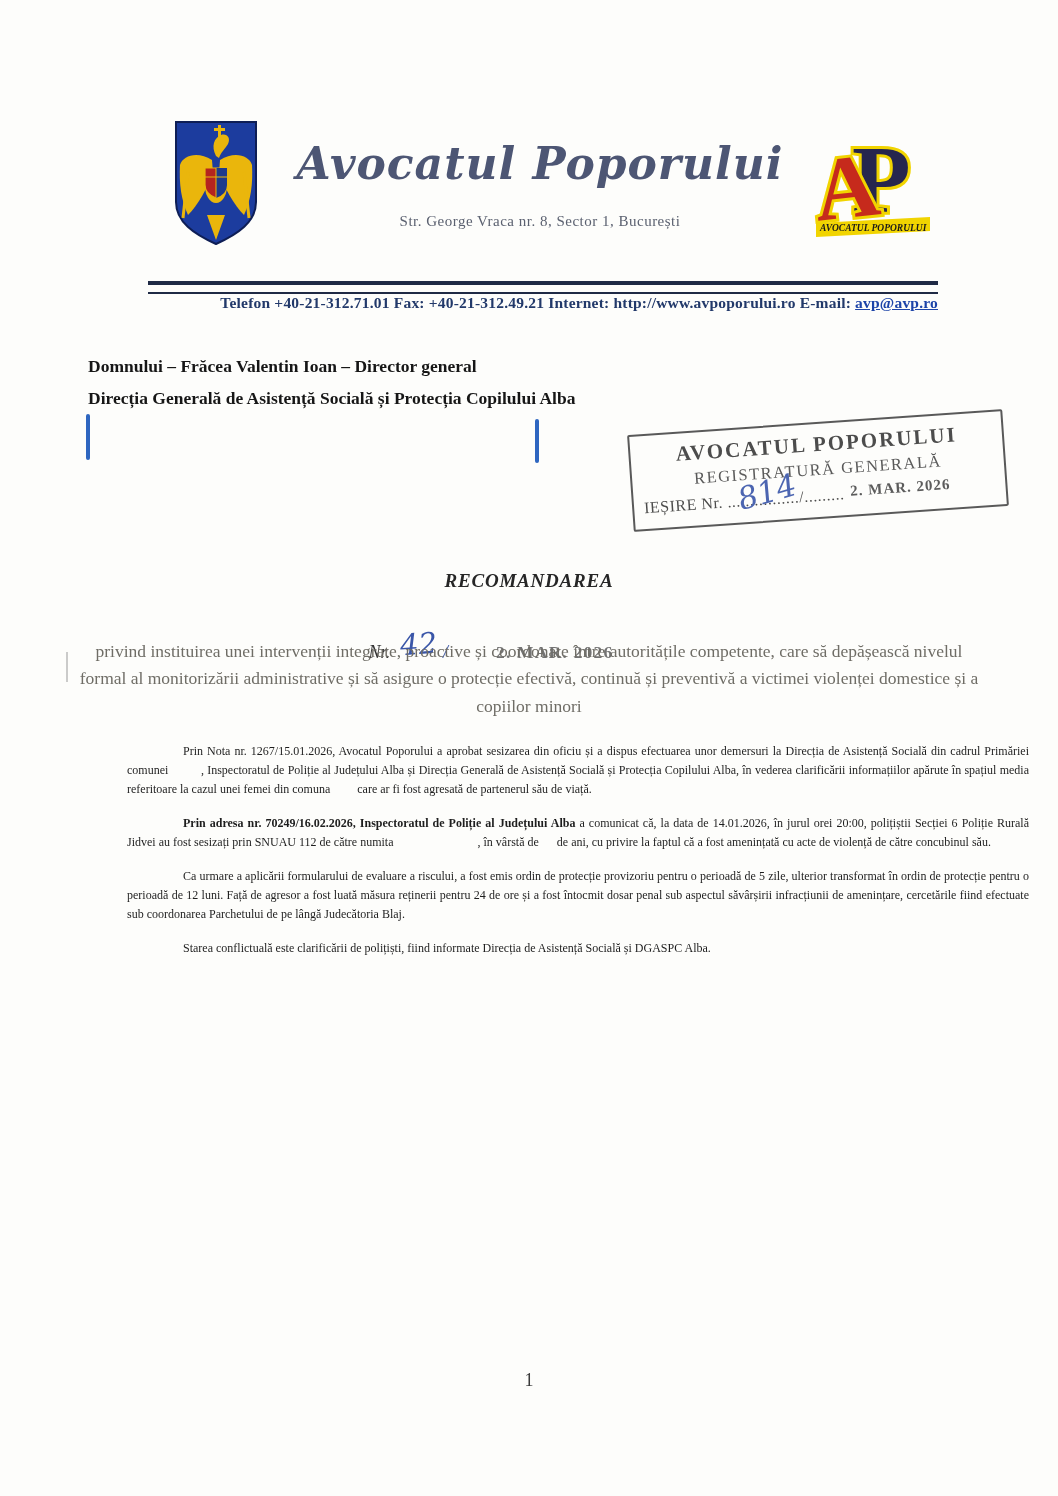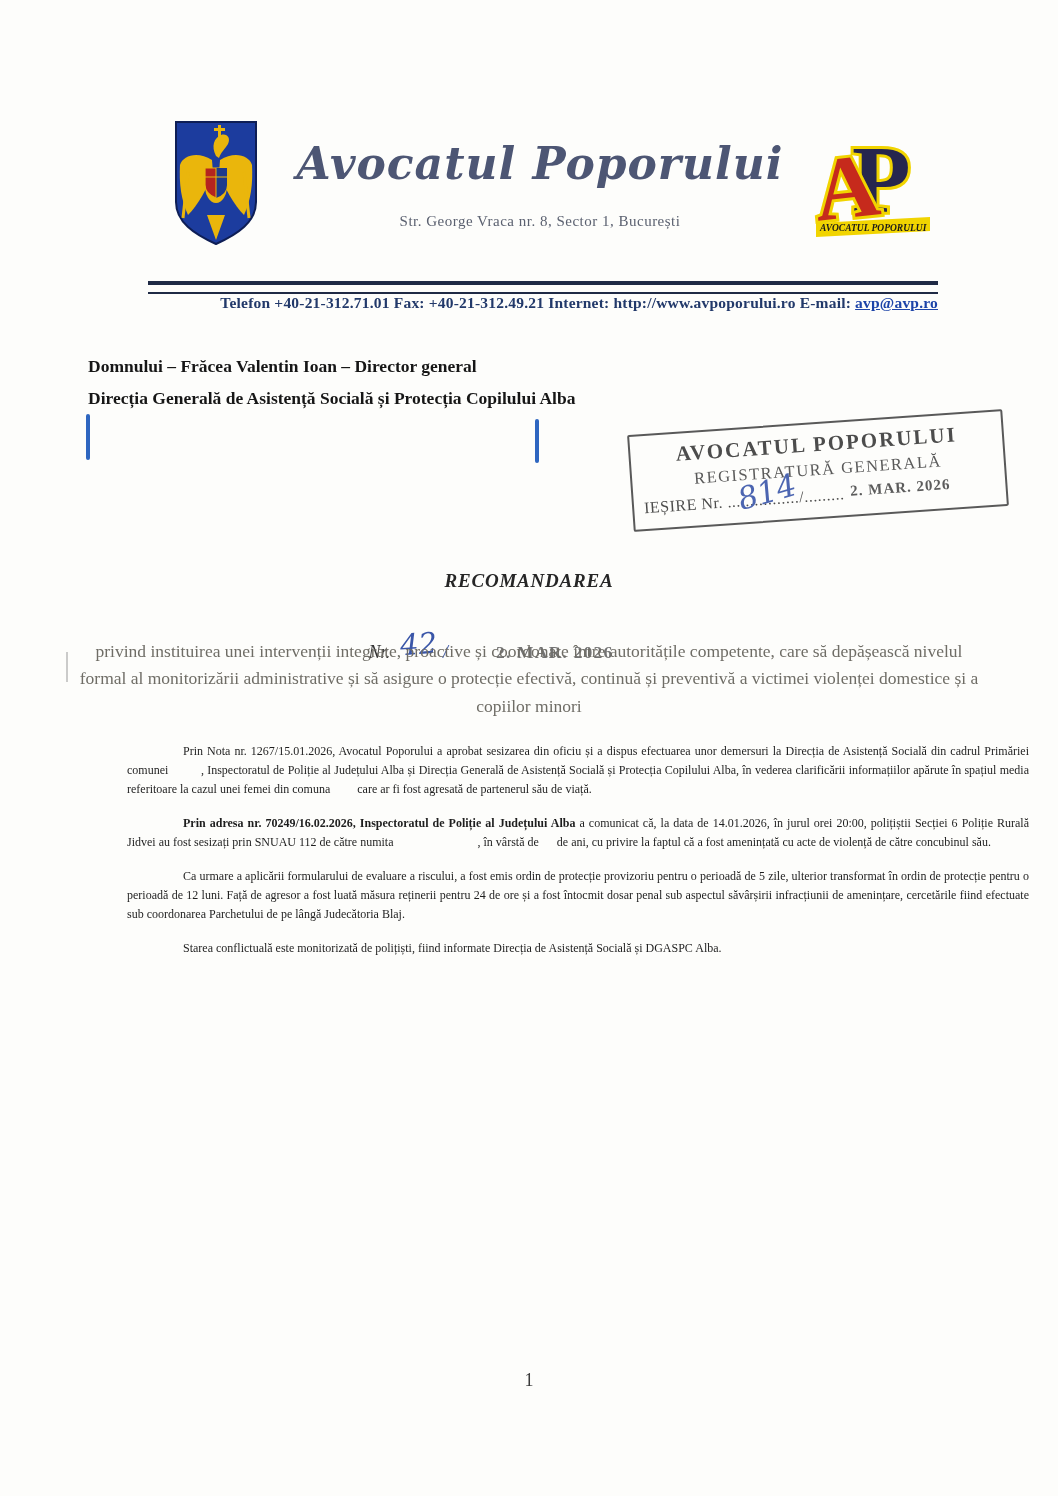--- a/index.html
+++ b/index.html
@@ -131,18 +131,18 @@
       <span class="nr-date">2. MAR. 2026</span>
     </div>
   </div>
 
   <div class="subtitle">privind instituirea unei intervenții integrate, proactive și coordonate între autoritățile competente, care să depășească nivelul formal al monitorizării administrative și să asigure o protecție efectivă, continuă și preventivă a victimei violenței domestice și a copiilor minori</div>
 
   <div class="body-text">
     <p><b></b><span>Prin Nota nr. 1267/15.01.2026, Avocatul Poporului a aprobat sesizarea din oficiu și a dispus efectuarea unor demersuri la Direcția de Asistență Socială din cadrul Primăriei comunei&nbsp;&nbsp;&nbsp;&nbsp;&nbsp;&nbsp;&nbsp;&nbsp;&nbsp;&nbsp;, Inspectoratul de Poliție al Județului Alba și Direcția Generală de Asistență Socială și Protecția Copilului Alba, în vederea clarificării informațiilor apărute în spațiul media referitoare la cazul unei femei din comuna&nbsp;&nbsp;&nbsp;&nbsp;&nbsp;&nbsp;&nbsp;&nbsp;&nbsp;care ar fi fost agresată de partenerul său de viață.</span></p>
     <p><b>Prin adresa nr. 70249/16.02.2026, Inspectoratul de Poliție al Județului Alba</b><span> a comunicat că, la data de 14.01.2026, în jurul orei 20:00, polițiștii Secției 6 Poliție Rurală Jidvei au fost sesizați prin SNUAU 112 de către numita&nbsp;&nbsp;&nbsp;&nbsp;&nbsp;&nbsp;&nbsp;&nbsp;&nbsp;&nbsp;&nbsp;&nbsp;&nbsp;&nbsp;&nbsp;&nbsp;&nbsp;&nbsp;&nbsp;&nbsp;&nbsp;&nbsp;&nbsp;&nbsp;&nbsp;&nbsp;&nbsp;&nbsp;, în vârstă de&nbsp;&nbsp;&nbsp;&nbsp;&nbsp;&nbsp;de ani, cu privire la faptul că a fost amenințată cu acte de violență de către concubinul său.</span></p>
     <p><b></b><span>Ca urmare a aplicării formularului de evaluare a riscului, a fost emis ordin de protecție provizoriu pentru o perioadă de 5 zile, ulterior transformat în ordin de protecție pentru o perioadă de 12 luni. Față de agresor a fost luată măsura reținerii pentru 24 de ore și a fost întocmit dosar penal sub aspectul săvârșirii infracțiunii de amenințare, cercetările fiind efectuate sub coordonarea Parchetului de pe lângă Judecătoria Blaj.</span></p>
-    <p><b></b><span>Starea conflictuală este monitorizată de polițiști, fiind informate Direcția de Asistență Socială și DGASPC Alba.</span></p>
+    <p><b></b><span>Starea conflictuală este clarificării de polițiști, fiind informate Direcția de Asistență Socială și DGASPC Alba.</span></p>
   </div>
 
   <div class="pageno">1</div>
 
 </div>
 
 </body></html>

